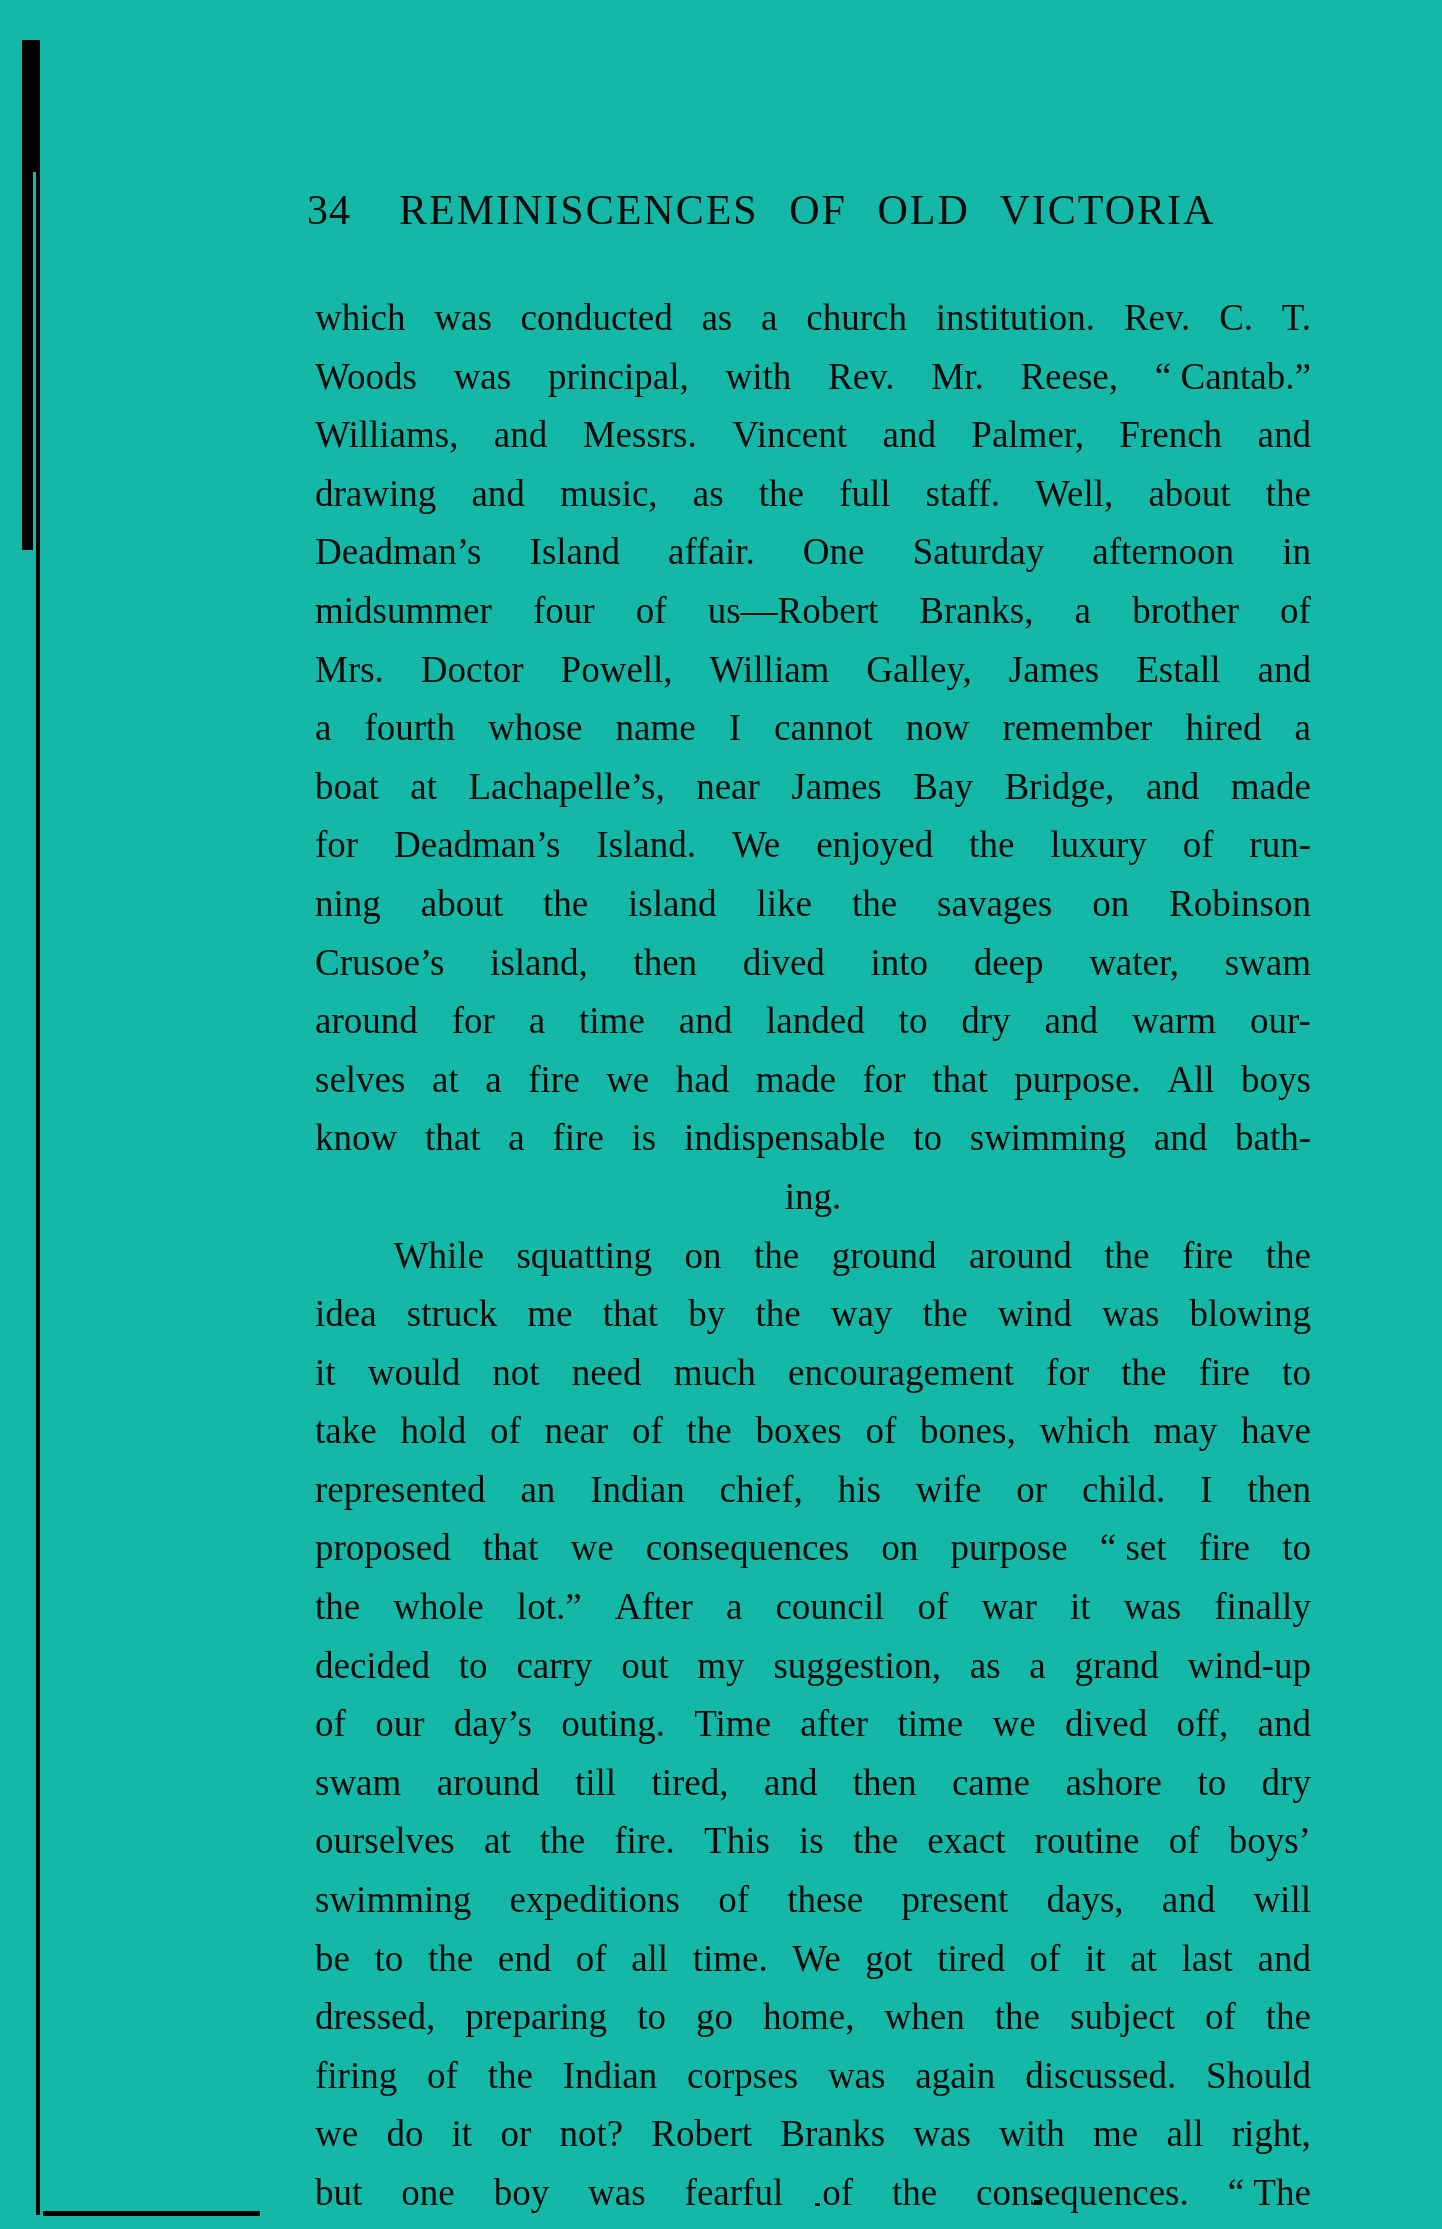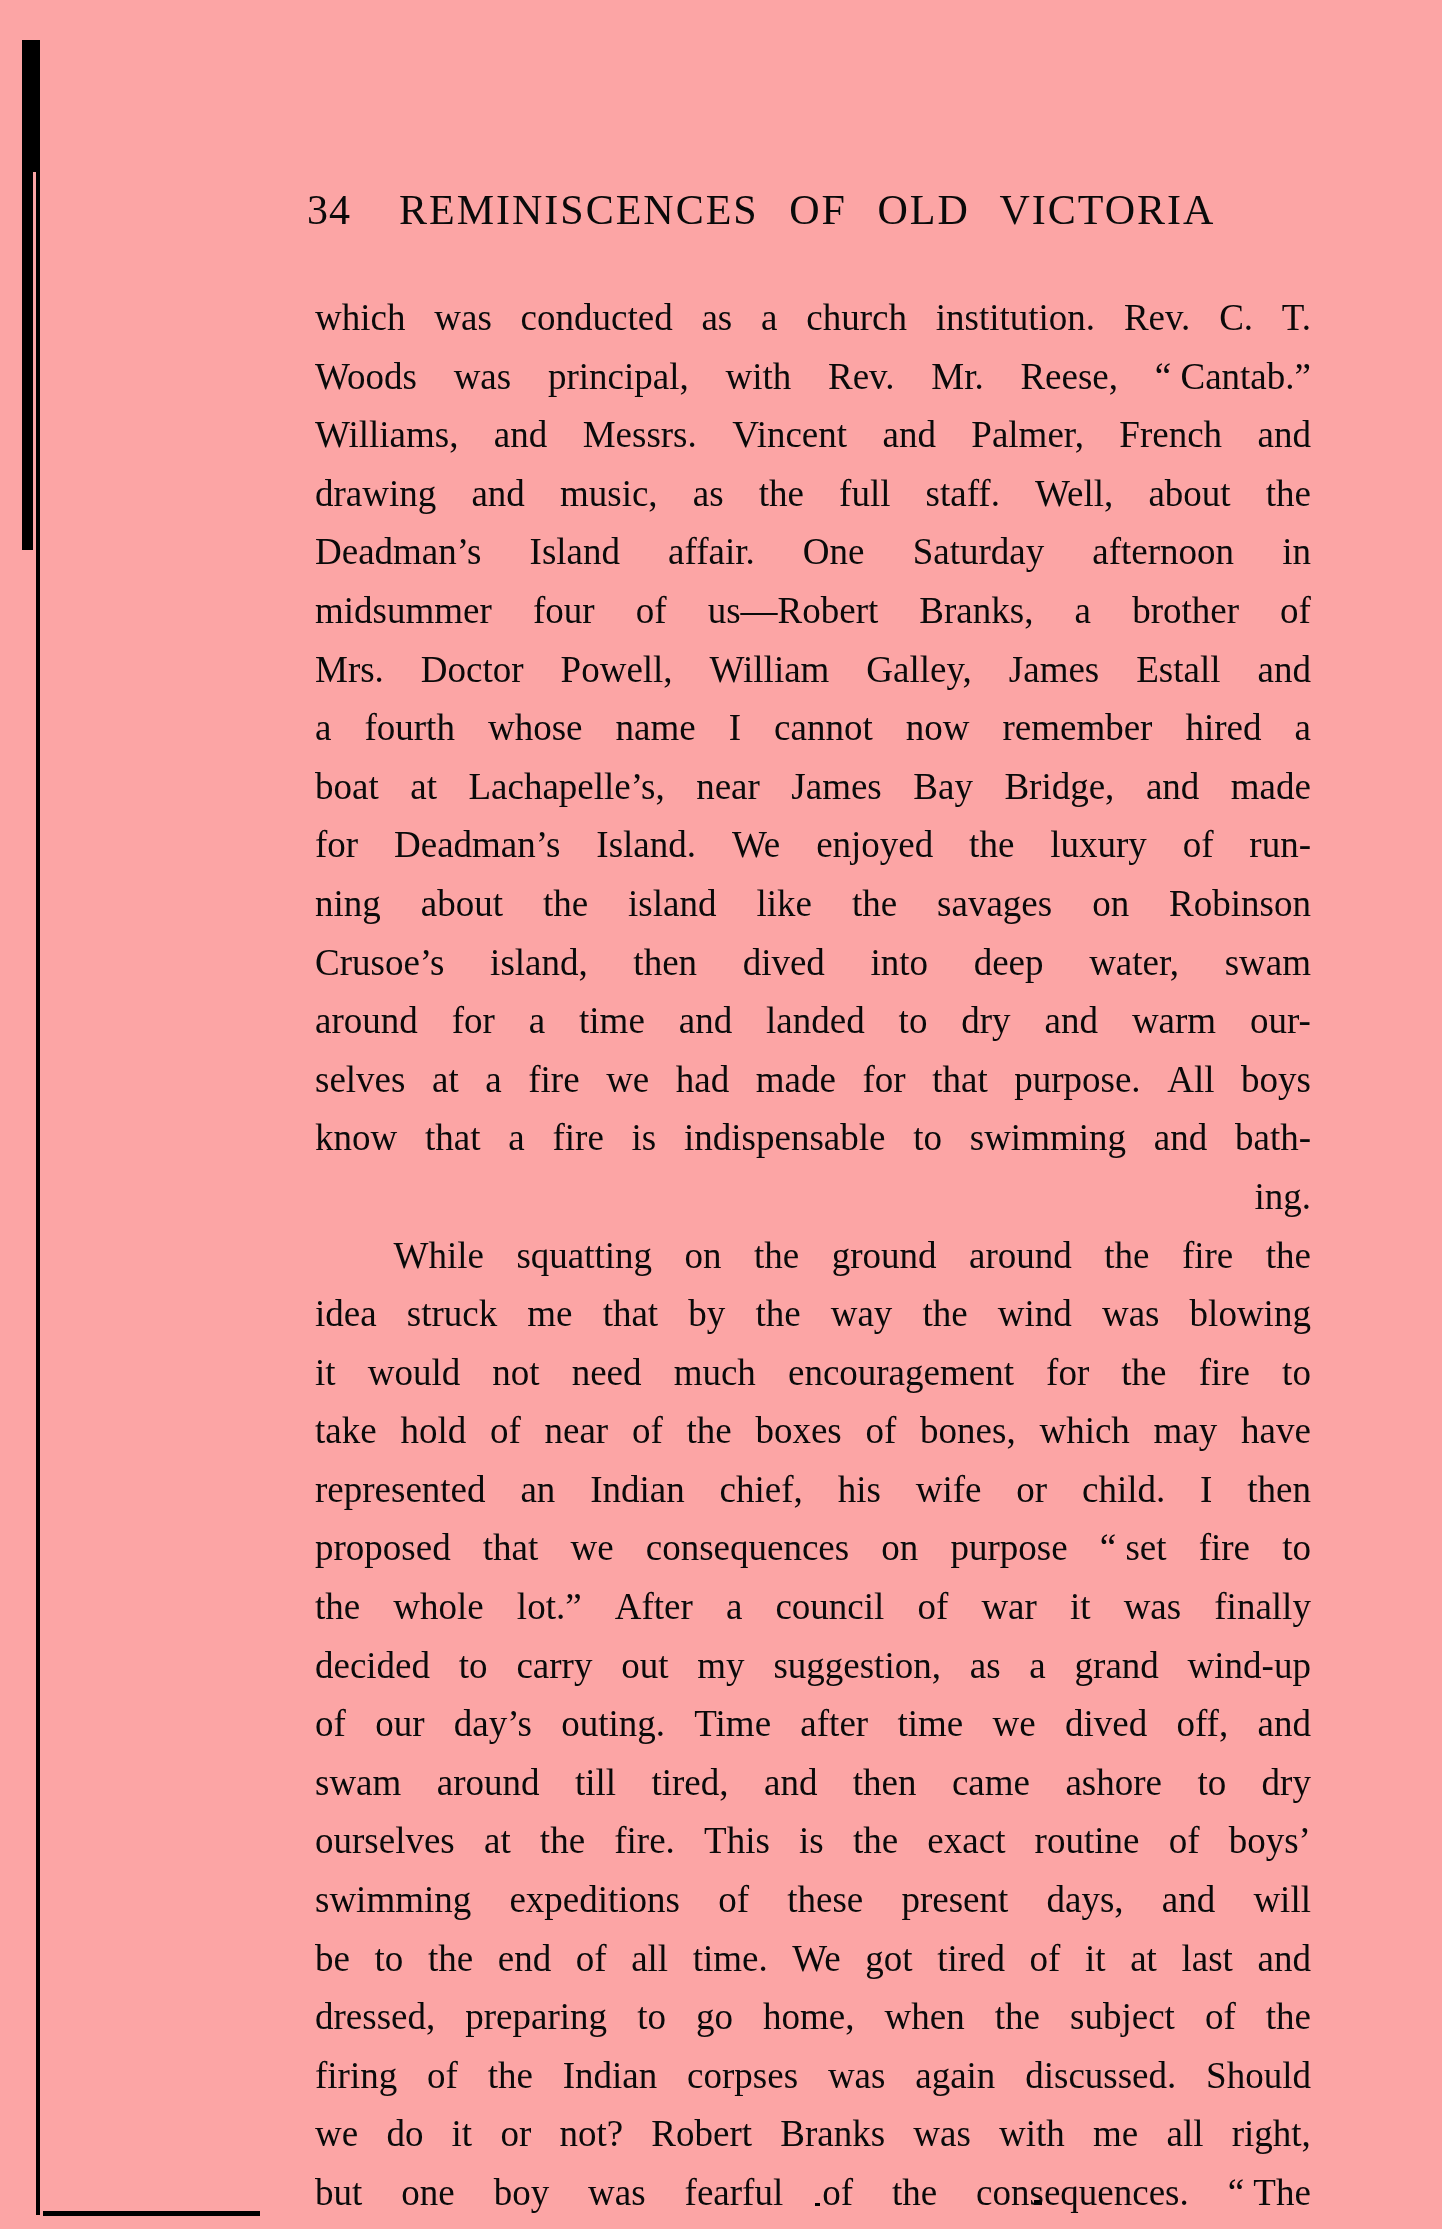--- a/index.html
+++ b/index.html
@@ -1,19 +1,19 @@
 <!DOCTYPE html>
 <html><head>
 <meta charset="utf-8">
 <style>
   html,body{margin:0;padding:0;background:#e8e8e8;}
   .page{
     position:relative;
     width:1442px;height:2229px;
-    background:#fca5a5;
+    background:#14b8a6;
     overflow:hidden;
     font-family:"Liberation Serif", serif;
     color:#0a0a0a;
   }
   
   .artifact{position:absolute;background:#000;}
   .bind-bar-top{left:22px;top:40px;width:18px;height:132px;}
   .bind-bar-mid{left:22px;top:168px;width:11px;height:382px;}
   .edge-line{left:36px;top:42px;width:4px;height:2173px;}
   .corner-line{left:43px;top:2211px;width:217px;height:5px;}
@@ -35,21 +35,21 @@
     font-size:37px;
   }
   .line{
     display:flex;
     justify-content:space-between;
     height:46.6px;
     line-height:46.6px;
     white-space:nowrap;
     margin-top:12px;
   }
-  .line.nojust{justify-content:flex-end;}
+  .line.nojust{justify-content:center;}
   .line .indent{display:inline-block;width:46px;flex:0 0 auto;}
   .line span{flex:0 0 auto;}
 </style>
 </head>
 <body>
 
 <div class="page">
 
   <div class="artifact bind-bar-top"></div>
   <div class="artifact bind-bar-mid"></div>

